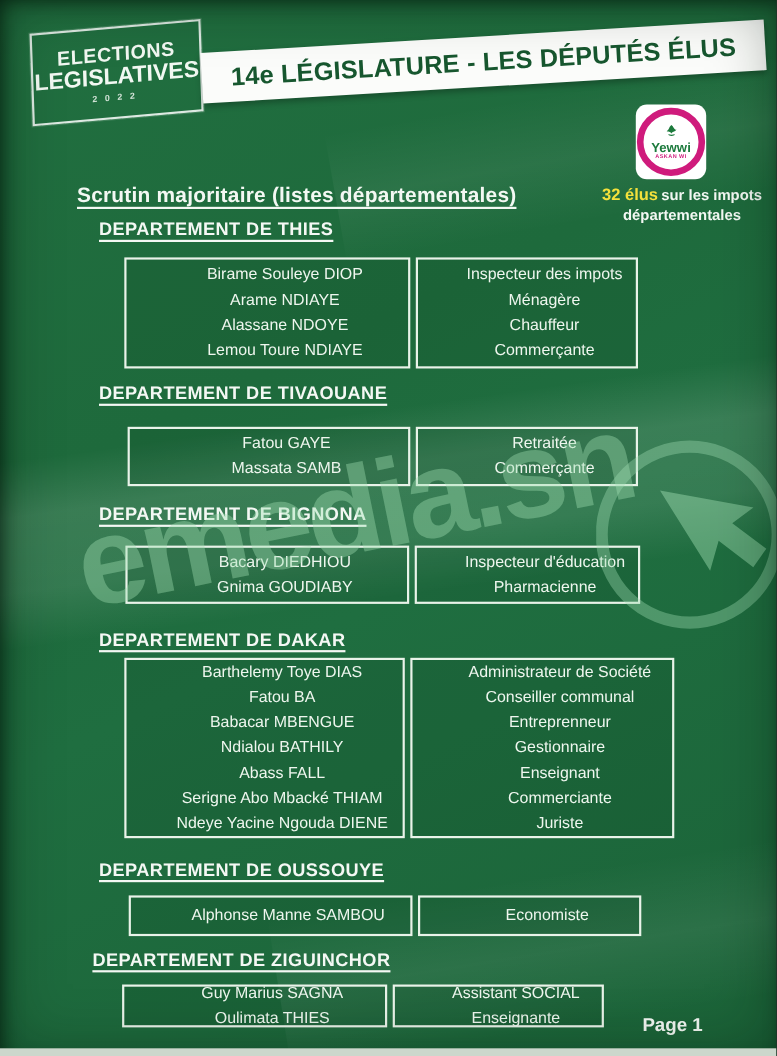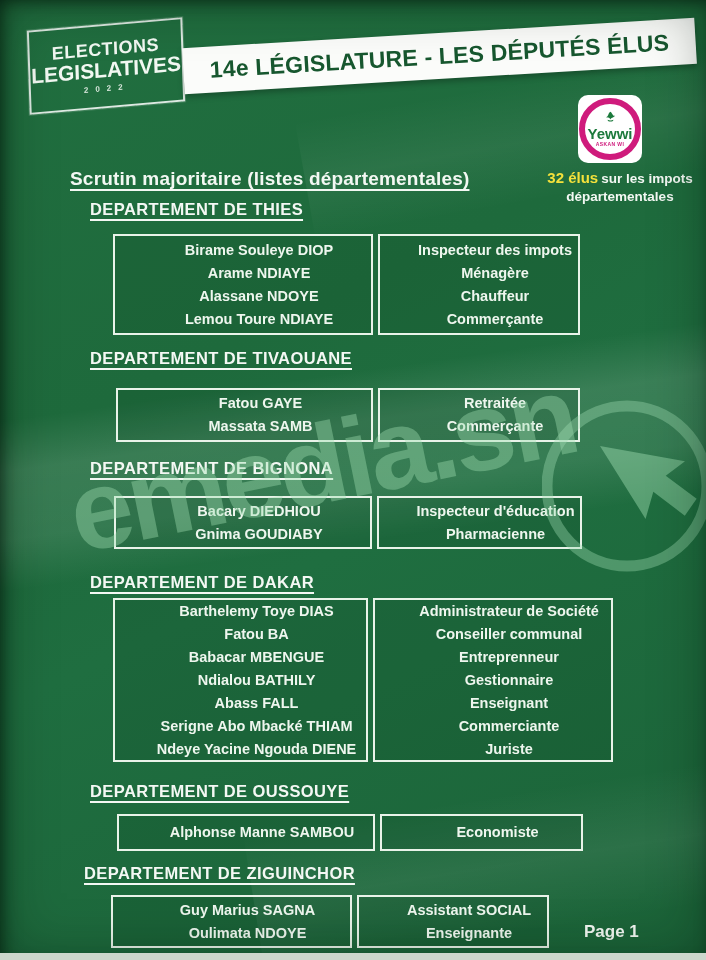--- a/index.html
+++ b/index.html
@@ -31,21 +31,21 @@
     background:#fbfcfa;transform:rotate(-3.4deg);transform-origin:center;
     display:flex;align-items:center;justify-content:center;
     box-shadow:0 3px 6px rgba(0,0,0,.28);}
   .banner span{color:#17572f;font-size:23px;font-weight:800;letter-spacing:.2px;white-space:nowrap;}
 
   
   .party-card{position:absolute;left:578px;top:95px;width:64px;height:68px;z-index:10;
     background:#ffffff;border-radius:10px;display:flex;align-items:center;justify-content:center;}
   .party-ring{width:50px;height:50px;border-radius:50%;border:6px solid #cf1b7c;background:#fff;
     display:flex;flex-direction:column;align-items:center;justify-content:center;line-height:1;}
-  .party-name{font-size:15px;font-weight:800;color:#1c7a3c;margin-top:1px;}
+  .party-name{font-size:12px;font-weight:800;color:#1c7a3c;margin-top:1px;}
   .party-sub{font-size:5px;font-weight:800;color:#cf1b7c;letter-spacing:.4px;margin-top:1px;}
 
   
   .elus{position:absolute;left:538px;top:169px;width:164px;z-index:10;text-align:center;
     font-size:13.5px;font-weight:800;color:#f3f8f3;line-height:18px;}
   .elus .count{color:#f4e13b;font-size:15px;margin-right:3px;}
 
   
   .scrutin{position:absolute;left:70px;top:168px;z-index:10;color:#f3f8f3;
     font-size:19px;font-weight:800;letter-spacing:.2px;
@@ -53,28 +53,28 @@
 
   
   .dept{position:absolute;left:0;width:706px;z-index:10;}
   .dept h3{position:absolute;left:90px;top:0;margin:0;color:#f4f8f4;
     font-size:16.5px;font-weight:800;letter-spacing:.4px;
     text-decoration:underline;text-decoration-thickness:2px;text-underline-offset:4px;}
   .dept .boxes{position:absolute;display:flex;gap:5px;}
   .dept .box{border:2px solid #e9f3e9;background:rgba(8,48,26,.12);
     display:flex;flex-direction:column;align-items:center;justify-content:center;
     text-align:center;box-sizing:border-box;}
-  .dept .cell{font-size:14.5px;font-weight:700;color:#eef6ee;line-height:23px;white-space:nowrap;padding-left:32px;}
+  .dept .cell{font-size:14.5px;font-weight:400;color:#eef6ee;line-height:23px;white-space:nowrap;padding-left:32px;}
 
   .d0{top:200px}.d0 .boxes{top:34px;left:113px}.d0 .box{height:101px}.d0 .box-l{width:260px}.d0 .box-r{width:202px}
   .d1{top:349px}.d1 .boxes{top:39px;left:116px}.d1 .box{height:54px}.d1 .box-l{width:257px}.d1 .box-r{width:202px}
   .d2{top:459px}.d2 .boxes{top:37px;left:114px}.d2 .box{height:53px}.d2 .box-l{width:258px}.d2 .box-r{width:205px}
   .d3{top:573px}.d3 .boxes{top:25px;left:113px}.d3 .box{height:164px}.d3 .box-l{width:255px}.d3 .box-r{width:240px}
   .d4{top:782px}.d4 .boxes{top:32px;left:117px}.d4 .box{height:37px}.d4 .box-l{width:258px}.d4 .box-r{width:203px}
-  .d5{top:864px}.d5 h3{left:84px}.d5 .boxes{top:31px;left:111px}.d5 .box{height:53px}.d5 .box-l{width:241px}.d5 .box-r{width:192px}
+  .d5{top:864px}.d5 h3{left:84px}.d5 .boxes{top:31px;left:111px}.d5 .box{height:39px}.d5 .box-l{width:241px}.d5 .box-r{width:192px}
 
   
   .pageno{position:absolute;left:584px;top:922px;z-index:10;color:#f2f7f2;font-size:17px;font-weight:700;}
 
   
   .wm-text{position:absolute;left:58px;top:452px;z-index:40;pointer-events:none;
     font-size:112px;font-weight:800;letter-spacing:-4px;color:rgba(160,222,178,.40);
     transform:rotate(-11.5deg);transform-origin:0 0;white-space:nowrap;}
   .wm-cursor{position:absolute;left:542px;top:388px;z-index:40;pointer-events:none;}
 
@@ -195,21 +195,21 @@
       <div class="box box-r">
             <div class="cell">Economiste</div>
           </div>
     </div>
   </section>
       <section class="dept d5">
     <h3 class="dept-name">DEPARTEMENT DE ZIGUINCHOR</h3>
     <div class="boxes">
       <div class="box box-l">
             <div class="cell">Guy Marius SAGNA</div>
-            <div class="cell">Oulimata NDOYE</div>
+            <div class="cell">Oulimata THIES</div>
           </div>
       <div class="box box-r">
             <div class="cell">Assistant SOCIAL</div>
             <div class="cell">Enseignante</div>
           </div>
     </div>
   </section>
     </div>
 
   <div class="pageno">Page 1</div>

